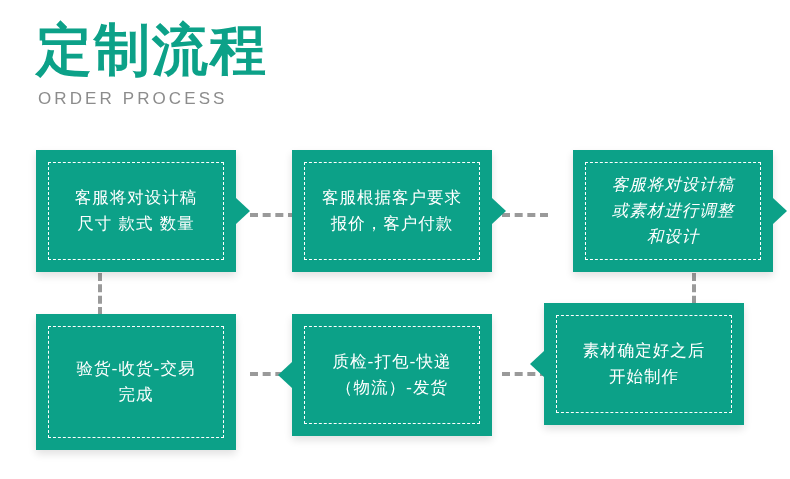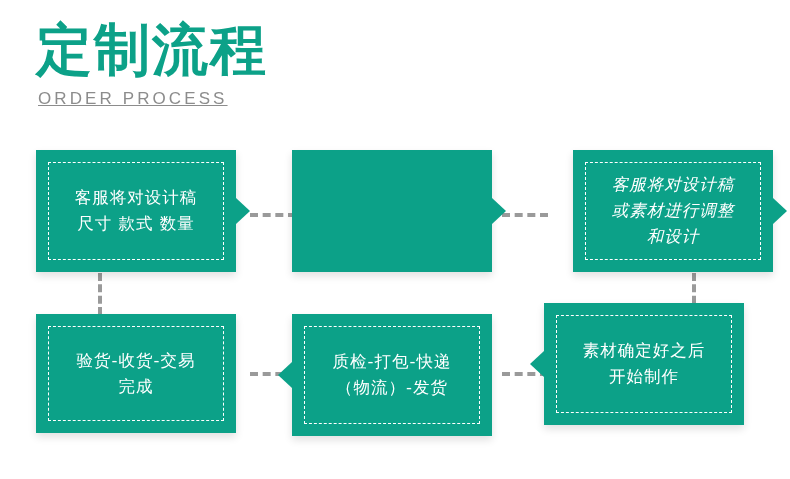--- a/index.html
+++ b/index.html
@@ -40,21 +40,20 @@
     font-family: "DejaVu Sans", "Liberation Sans", sans-serif;
   }
   .subtitle {
     color: #8c8c8c;
     font-size: 17px;
     line-height: 22px;
     letter-spacing: 3.1px;
     margin: 10px 0 0 2px;
     white-space: nowrap;
     font-family: "Liberation Sans", "DejaVu Sans", sans-serif;
-    text-decoration: underline;
   }
 
   
   .flow-box {
     position: absolute;
     background: #0CA188;
     box-shadow: 0 4px 8px rgba(0,0,0,0.12);
     box-sizing: border-box;
   }
   .flow-box .inner-dash {
@@ -137,33 +136,37 @@
 
   <div class="flow-box" style="left:36px; top:150px; width:200px; height:122px;">
     <div class="inner-dash">
       <div class="box-label">客服将对设计稿
 尺寸 款式 数量</div>
     </div>
     <div class="arrow right"></div>
   </div>
 
   <div class="flow-box" style="left:292px; top:150px; width:200px; height:122px;">
+    <div class="inner-dash">
+      <div class="box-label">客服根据客户要求
+报价，客户付款</div>
+    </div>
     <div class="arrow right"></div>
   </div>
 
   <div class="flow-box" style="left:573px; top:150px; width:200px; height:122px;font-style:italic;">
     <div class="inner-dash">
       <div class="box-label">客服将对设计稿
 或素材进行调整
 和设计</div>
     </div>
     <div class="arrow right"></div>
   </div>
 
-  <div class="flow-box" style="left:36px; top:314px; width:200px; height:119px;">
+  <div class="flow-box" style="left:36px; top:314px; width:200px; height:136px;">
     <div class="inner-dash">
       <div class="box-label">验货-收货-交易
 完成</div>
     </div>
   </div>
 
   <div class="flow-box" style="left:292px; top:314px; width:200px; height:122px;">
     <div class="inner-dash">
       <div class="box-label">质检-打包-快递
 （物流）-发货</div>

